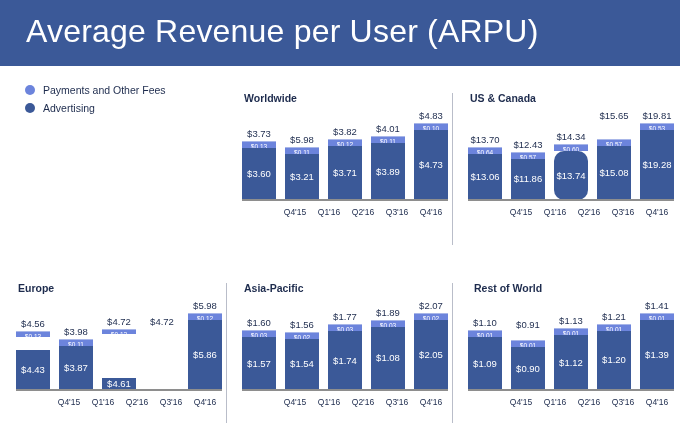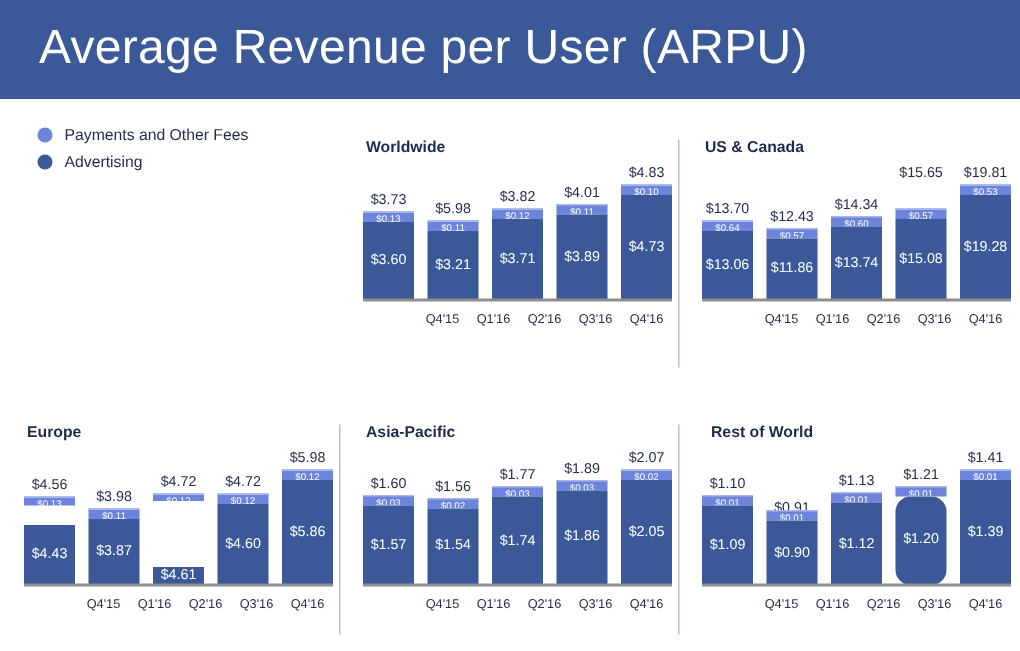--- a/index.html
+++ b/index.html
@@ -316,21 +316,21 @@
                 <span class="seg-label">$11.86</span>
               </div>
             </div>
           </div>
           <div class="col">
             <div class="total-label" style="bottom: 57.7385px;">$14.34</div>
             <div class="bar" style="height: 55.7385px;">
               <div class="seg-payments" style="height: 7px;">
                 <span class="seg-label">$0.60</span>
               </div>
-              <div class="seg-advertising" style="height: 48.7385px;">
+              <div class="seg-advertising" style="height: 48.7385px; border-radius: 10px;">
                 <span class="seg-label">$13.74</span>
               </div>
             </div>
           </div>
           <div class="col">
             <div class="total-label" style="bottom: 79px;">$15.65</div>
             <div class="bar" style="height: 60.8304px;">
               <div class="seg-payments" style="height: 7px;">
                 <span class="seg-label">$0.57</span>
               </div>
@@ -394,28 +394,20 @@
               <div class="seg-payments" style="height: 7px;">
                 <span class="seg-label">$0.12</span>
               </div>
               <div class="seg-advertising" style="height: 53.7759px; margin-top: 44px;">
                 <span class="seg-label">$4.61</span>
               </div>
             </div>
           </div>
           <div class="col">
             <div class="total-label" style="bottom: 62.7759px;">$4.72</div>
-            <div class="bar" style="height: 60.7759px;">
-              <div class="seg-payments" style="height: 7px;">
-                <span class="seg-label">$0.12</span>
-              </div>
-              <div class="seg-advertising" style="height: 53.7759px;">
-                <span class="seg-label">$4.60</span>
-              </div>
-            </div>
           </div>
           <div class="col">
             <div class="total-label" style="bottom: 79px;">$5.98</div>
             <div class="bar" style="height: 77px;">
               <div class="seg-payments" style="height: 7px;">
                 <span class="seg-label">$0.12</span>
               </div>
               <div class="seg-advertising" style="height: 70px;">
                 <span class="seg-label">$5.86</span>
               </div>
@@ -470,21 +462,21 @@
               </div>
             </div>
           </div>
           <div class="col">
             <div class="total-label" style="bottom: 72.3043px;">$1.89</div>
             <div class="bar" style="height: 70.3043px;">
               <div class="seg-payments" style="height: 7px;">
                 <span class="seg-label">$0.03</span>
               </div>
               <div class="seg-advertising" style="height: 63.3043px;">
-                <span class="seg-label">$1.86</span>
+                <span class="seg-label">$1.08</span>
               </div>
             </div>
           </div>
           <div class="col">
             <div class="total-label" style="bottom: 79px;">$2.07</div>
             <div class="bar" style="height: 77px;">
               <div class="seg-payments" style="height: 7px;">
                 <span class="seg-label">$0.02</span>
               </div>
               <div class="seg-advertising" style="height: 76px;">
@@ -513,21 +505,21 @@
             <div class="bar" style="height: 60px;">
               <div class="seg-payments" style="height: 7px;">
                 <span class="seg-label">$0.01</span>
               </div>
               <div class="seg-advertising" style="height: 53.0709px;">
                 <span class="seg-label">$1.09</span>
               </div>
             </div>
           </div>
           <div class="col">
-            <div class="total-label" style="bottom: 46px;">$0.91</div>
+            <div class="total-label" style="bottom: 60px;">$0.91</div>
             <div class="bar" style="height: 49.695px;">
               <div class="seg-payments" style="height: 7px;">
                 <span class="seg-label">$0.01</span>
               </div>
               <div class="seg-advertising" style="height: 42.695px;">
                 <span class="seg-label">$0.90</span>
               </div>
             </div>
           </div>
           <div class="col">
@@ -540,21 +532,21 @@
                 <span class="seg-label">$1.12</span>
               </div>
             </div>
           </div>
           <div class="col">
             <div class="total-label" style="bottom: 68.078px;">$1.21</div>
             <div class="bar" style="height: 66.078px;">
               <div class="seg-payments" style="height: 7px;">
                 <span class="seg-label">$0.01</span>
               </div>
-              <div class="seg-advertising" style="height: 59.078px; border-radius: 10px;">
+              <div class="seg-advertising" style="height: 59.078px;">
                 <span class="seg-label">$1.20</span>
               </div>
             </div>
           </div>
           <div class="col">
             <div class="total-label" style="bottom: 79px;">$1.41</div>
             <div class="bar" style="height: 77px;">
               <div class="seg-payments" style="height: 7px;">
                 <span class="seg-label">$0.01</span>
               </div>

